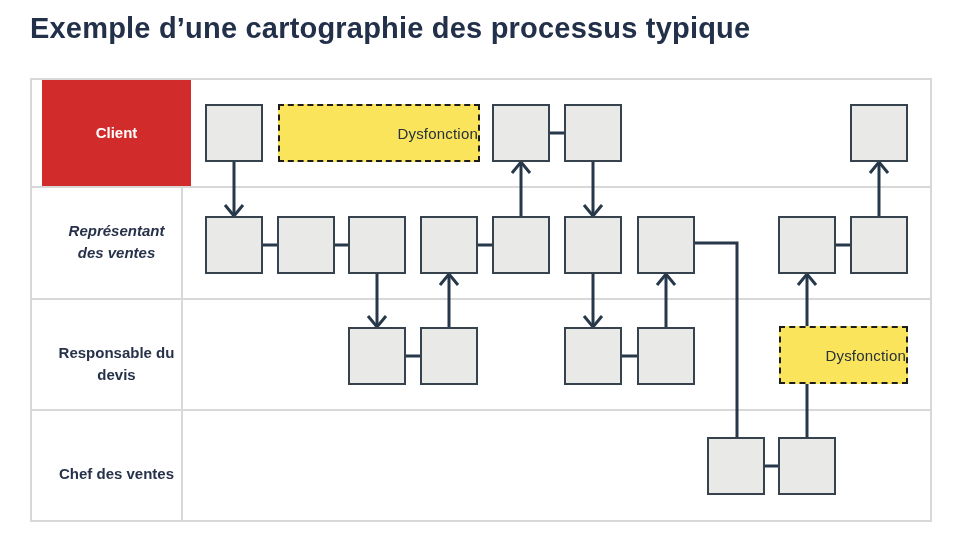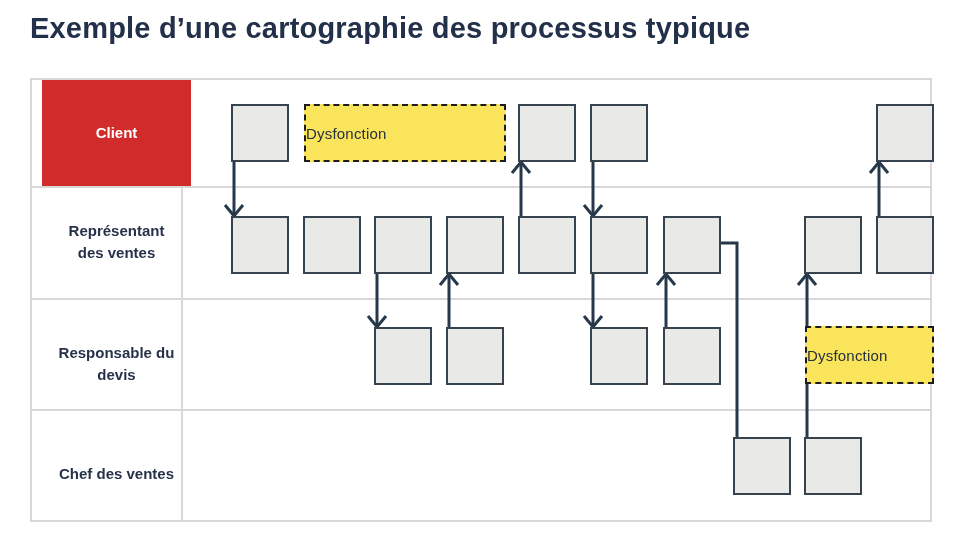--- a/index.html
+++ b/index.html
@@ -13,42 +13,42 @@
          letter-spacing:0.2px;color:var(--title-text);white-space:nowrap;}
   .table-border{position:absolute;left:30px;top:78px;width:902px;height:444px;
          border:2px solid var(--grid);box-sizing:border-box;z-index:1;background:transparent;}
   .v-div{position:absolute;left:181px;top:78px;width:2px;height:444px;background:var(--grid);z-index:1;}
   .h-div{position:absolute;left:30px;width:902px;height:2px;background:var(--grid);z-index:1;}
   .lane-cell{position:absolute;left:42px;width:149px;display:flex;align-items:center;justify-content:center;
          text-align:center;font-weight:700;font-size:15px;color:var(--label-text);line-height:1.45;
          padding:0 14px;box-sizing:border-box;z-index:1;}
   .lane-cell.highlight{background:var(--accent-red);color:#fff;}
   svg.connectors{position:absolute;left:0;top:0;z-index:2;pointer-events:none;}
-  .box{position:absolute;box-sizing:border-box;z-index:3;display:flex;align-items:center;justify-content:flex-start;margin-left:26px;}
+  .box{position:absolute;box-sizing:border-box;z-index:3;display:flex;align-items:center;justify-content:flex-end;}
   .box.step{background:var(--box-fill);border:2px solid var(--box-border);}
   .box.dysfonction{background:var(--dys-fill);border:2px dashed var(--dys-border);
          font-size:15px;color:#26313c;letter-spacing:0.2px;}
 </style>
 </head>
 <body>
 
 <div class="page">
   <h1 class="title">Exemple d’une cartographie des processus typique</h1>
   <div class="table-border"></div>
   <div class="v-div" id="v-divider" style="left: 181px;"></div>
   <div id="grid-layer">
       <div class="h-div" style="top: 186px;"></div>
       <div class="h-div" style="top: 298px;"></div>
       <div class="h-div" style="top: 409px;"></div>
     </div>
   <div id="lane-layer">
       <div class="lane-cell highlight" style="top: 80px; height: 106px;">
         <span>Client</span>
       </div>
-      <div class="lane-cell" style="top: 186px; height: 112px;">
+      <div class="lane-cell" style="top: 186px; height: 112px; font-style: italic;">
         <span>Représentant des ventes</span>
       </div>
       <div class="lane-cell" style="top: 298px; height: 132px;">
         <span>Responsable du devis</span>
       </div>
       <div class="lane-cell" style="top: 409px; height: 129px;">
         <span>Chef des ventes</span>
       </div>
     </div>
   <svg class="connectors" id="connector-layer" width="960" height="540">

